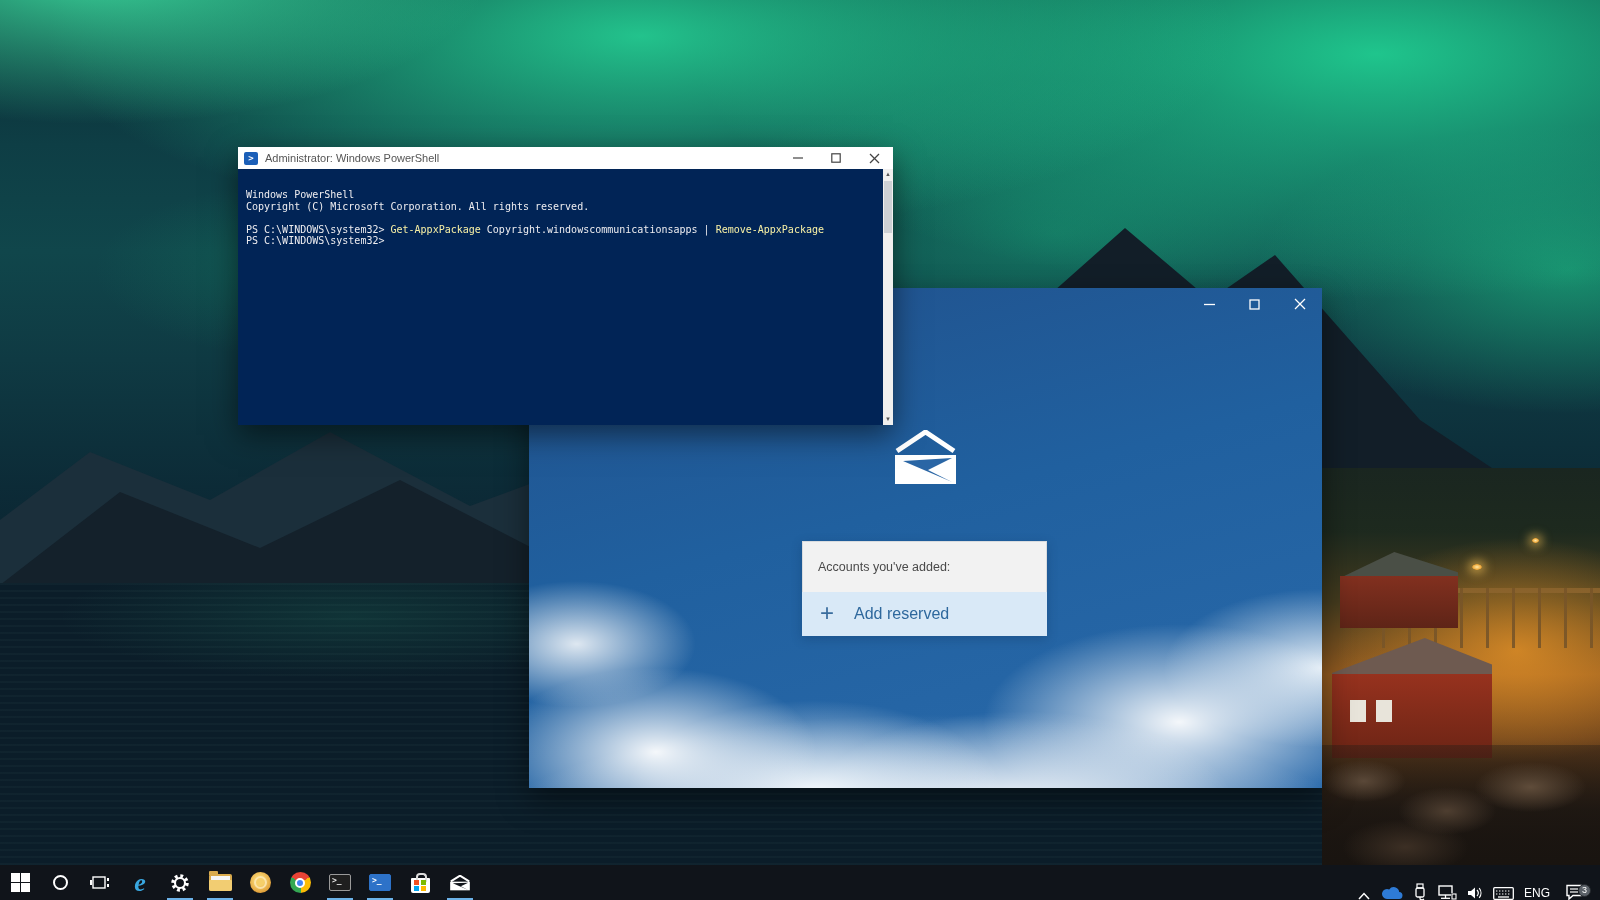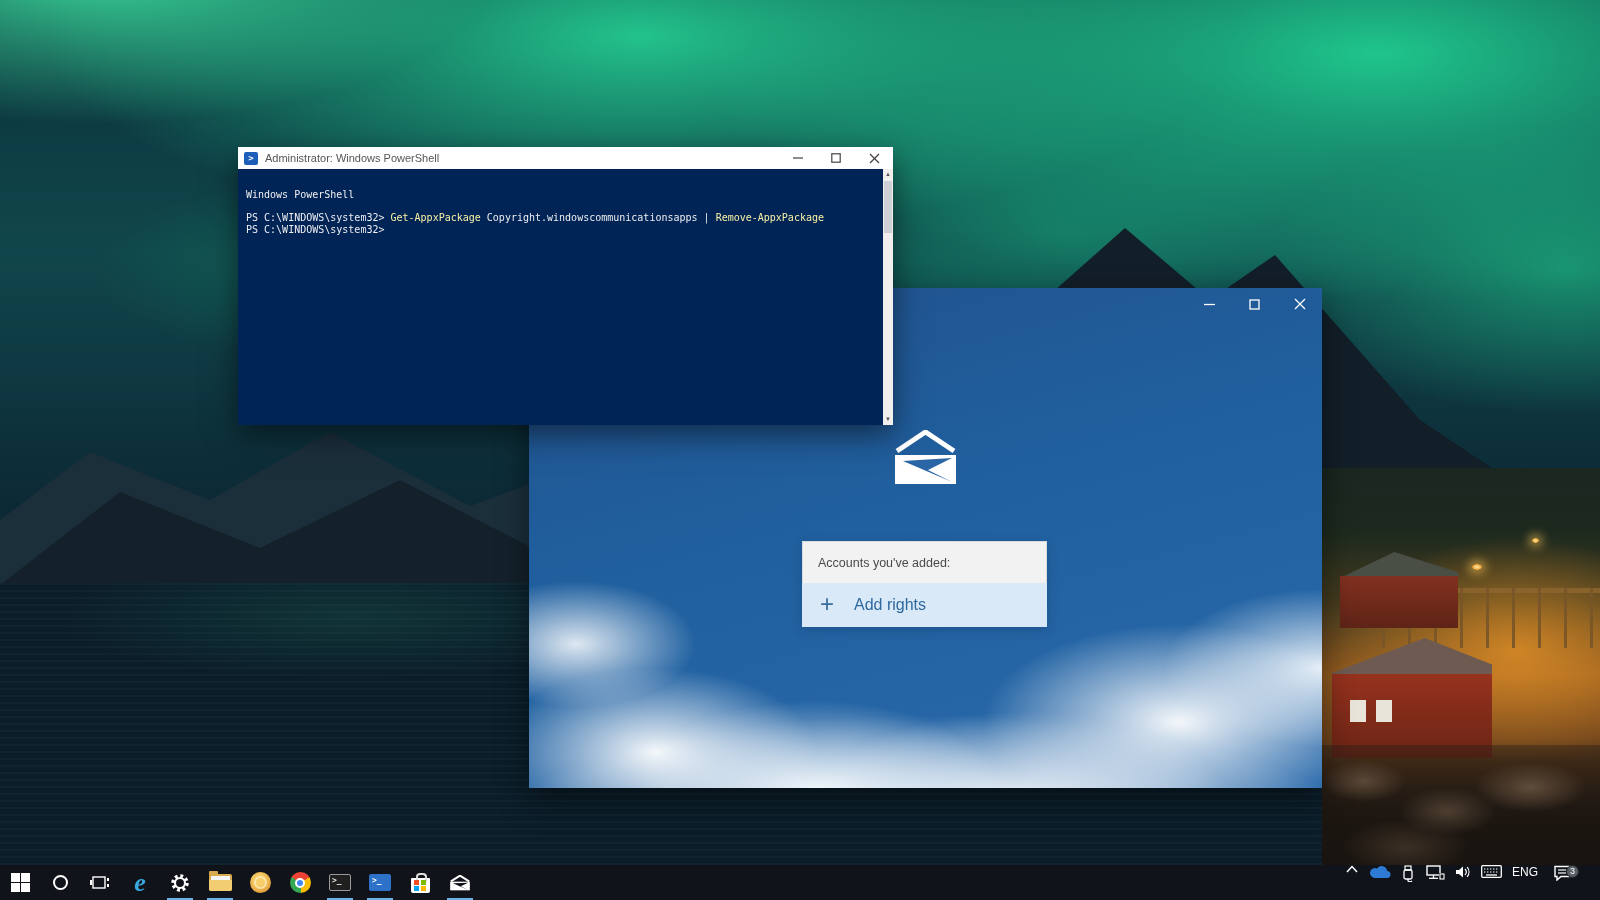--- a/index.html
+++ b/index.html
@@ -79,34 +79,34 @@
       radial-gradient(ellipse 230px 120px at 16% 88%, rgba(255,255,255,.95), transparent 70%),
       radial-gradient(ellipse 260px 130px at 36% 102%, rgba(250,253,255,.95), transparent 72%),
       radial-gradient(ellipse 300px 140px at 62% 108%, rgba(255,255,255,.9), transparent 72%),
       radial-gradient(ellipse 280px 140px at 82% 78%, rgba(255,255,255,.95), transparent 70%),
       radial-gradient(ellipse 220px 110px at 100% 60%, rgba(248,252,255,.9), transparent 72%),
       radial-gradient(ellipse 600px 190px at 50% 125%, rgba(255,255,255,.95), transparent 78%); }
   .mail-controls { position:absolute; top:0; right:0; height:32px; display:flex; }
   .mail-controls .win-btn { width:45px; height:32px; }
   .mail-logo { position:absolute; left:364px; top:142px; width:65px; height:54px; }
   .accounts-panel { position:absolute; left:273px; top:253px; width:245px; box-shadow:0 3px 10px rgba(10,40,70,.25); }
-  .panel-header { height:42px; background:#f2f2f2; border:1px solid #d9dcdf; border-bottom:none; display:flex; align-items:center; padding-left:15px;
+  .panel-header { height:51px; background:#f2f2f2; border:1px solid #d9dcdf; border-bottom:none; display:flex; align-items:center; padding-left:15px;
     font-size:12.5px; color:#4a4a4a; }
   .add-account-row { height:44px; background:#d9e9f7; display:flex; align-items:center; padding-left:18px; cursor:pointer; }
   .plus-icon { font-size:24px; font-weight:300; color:#3a6d9e; line-height:24px; margin-top:-3px; }
   .add-account-label { margin-left:20px; font-size:16px; color:#2e689d; }
   .inbox-row { height:34px; background:#ffffff; display:flex; align-items:center; justify-content:center; cursor:pointer;
     font-size:13px; color:#a3b8cb; }
 
   
   .taskbar { position:absolute; left:0; bottom:0; width:1600px; height:35px; background:#10141a; z-index:40; display:flex; align-items:stretch; }
   .tb-left { display:flex; align-items:stretch; }
   .tb-icon { position:relative; width:40px; display:flex; align-items:center; justify-content:center; cursor:pointer; }
   .tb-icon.running::after { content:""; position:absolute; left:7px; right:7px; bottom:0; height:2px; background:#6cb2e8; }
-  .tb-tray { margin-left:auto; display:flex; align-items:flex-start; padding-right:20px; }
+  .tb-tray { margin-left:auto; display:flex; align-items:flex-end; padding-right:8px; }
   .tray-item { position:relative; min-width:28px; display:flex; align-items:center; justify-content:center; cursor:pointer; color:#fff; }
   .lang-label { font-size:12px; color:#fff; padding:0 6px; }
   .badge { position:absolute; right:1px; bottom:3px; width:13px; height:13px; border-radius:50%; background:#5a6067; border:1px solid #23272c;
     color:#fff; font-size:9px; line-height:11px; text-align:center; }
 
   
   .start-grid { display:grid; grid-template-columns:9px 9px; grid-template-rows:9px 9px; gap:1px; }
   .start-grid span { background:#fff; }
   .cortana-circle { width:15px; height:15px; border:2px solid #fff; border-radius:50%; }
   .edge-e { font:italic bold 26px/26px "Liberation Serif",serif; color:#39a7e0; }
@@ -193,21 +193,21 @@
         <polygon points="10,31 59,28 35,40 59,52" fill="#2a66a5"></polygon>
       </svg>
     </div>
 
     <div class="accounts-panel">
       <div class="panel-header">
         <span>Accounts you've added:</span>
       </div>
       <div class="add-account-row">
         <span class="plus-icon">+</span>
-        <span class="add-account-label">Add rights</span>
+        <span class="add-account-label">Add reserved</span>
       </div>
     </div>
   </div>
 
   <div class="ps-window">
     <div class="ps-titlebar">
       <div class="ps-app-icon">&gt;</div>
       <div class="ps-title">Administrator: Windows PowerShell</div>
       <div class="ps-buttons">
         <div class="win-btn">
@@ -224,20 +224,21 @@
           <svg width="11" height="11">
               <line x1="1" y1="1" x2="10" y2="10" stroke="#444" stroke-width="1.2"></line>
               <line x1="10" y1="1" x2="1" y2="10" stroke="#444" stroke-width="1.2"></line>
             </svg>
         </div>
       </div>
     </div>
 
     <div class="ps-console">
       <div class="ps-line"><span>Windows PowerShell</span></div>
+      <div class="ps-line"><span>Copyright (C) Microsoft Corporation. All rights reserved.</span></div>
       <div class="ps-line"></div>
       <div class="ps-line"><span>PS C:\WINDOWS\system32&gt; </span><span class="ps-yellow">Get-AppxPackage</span><span> Copyright.windowscommunicationsapps </span><span>| </span><span class="ps-yellow">Remove-AppxPackage</span></div>
       <div class="ps-line"><span>PS C:\WINDOWS\system32&gt;</span></div>
     </div>
 
     <div class="ps-scrollbar">
       <div class="sb-arrow">▲</div>
       <div class="sb-thumb"></div>
       <div class="sb-track-fill"></div>
       <div class="sb-arrow">▼</div>

